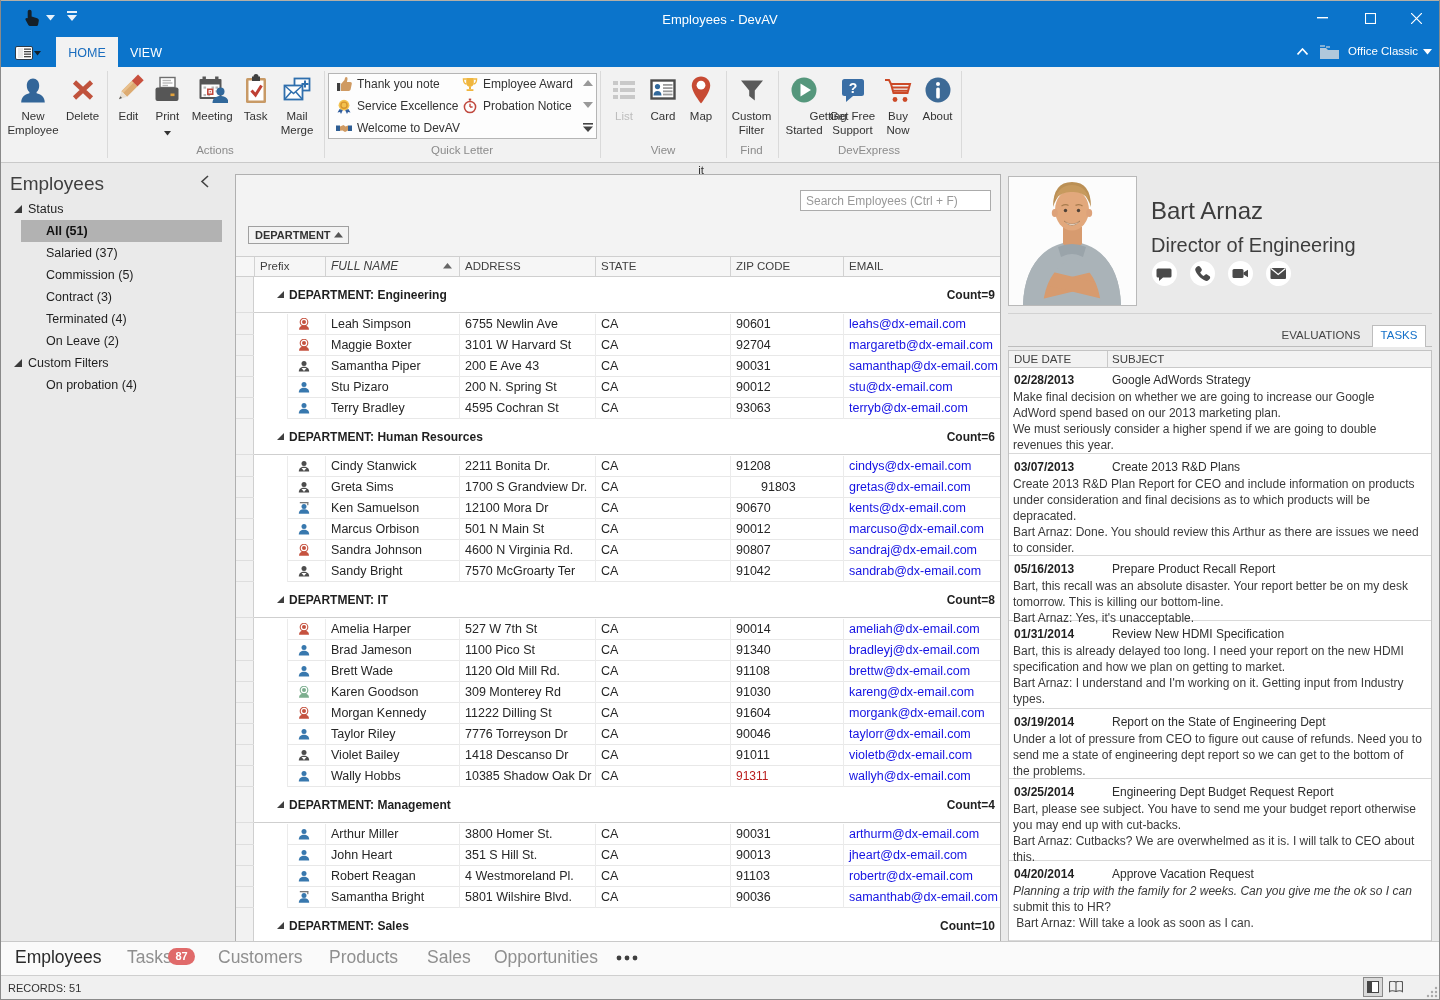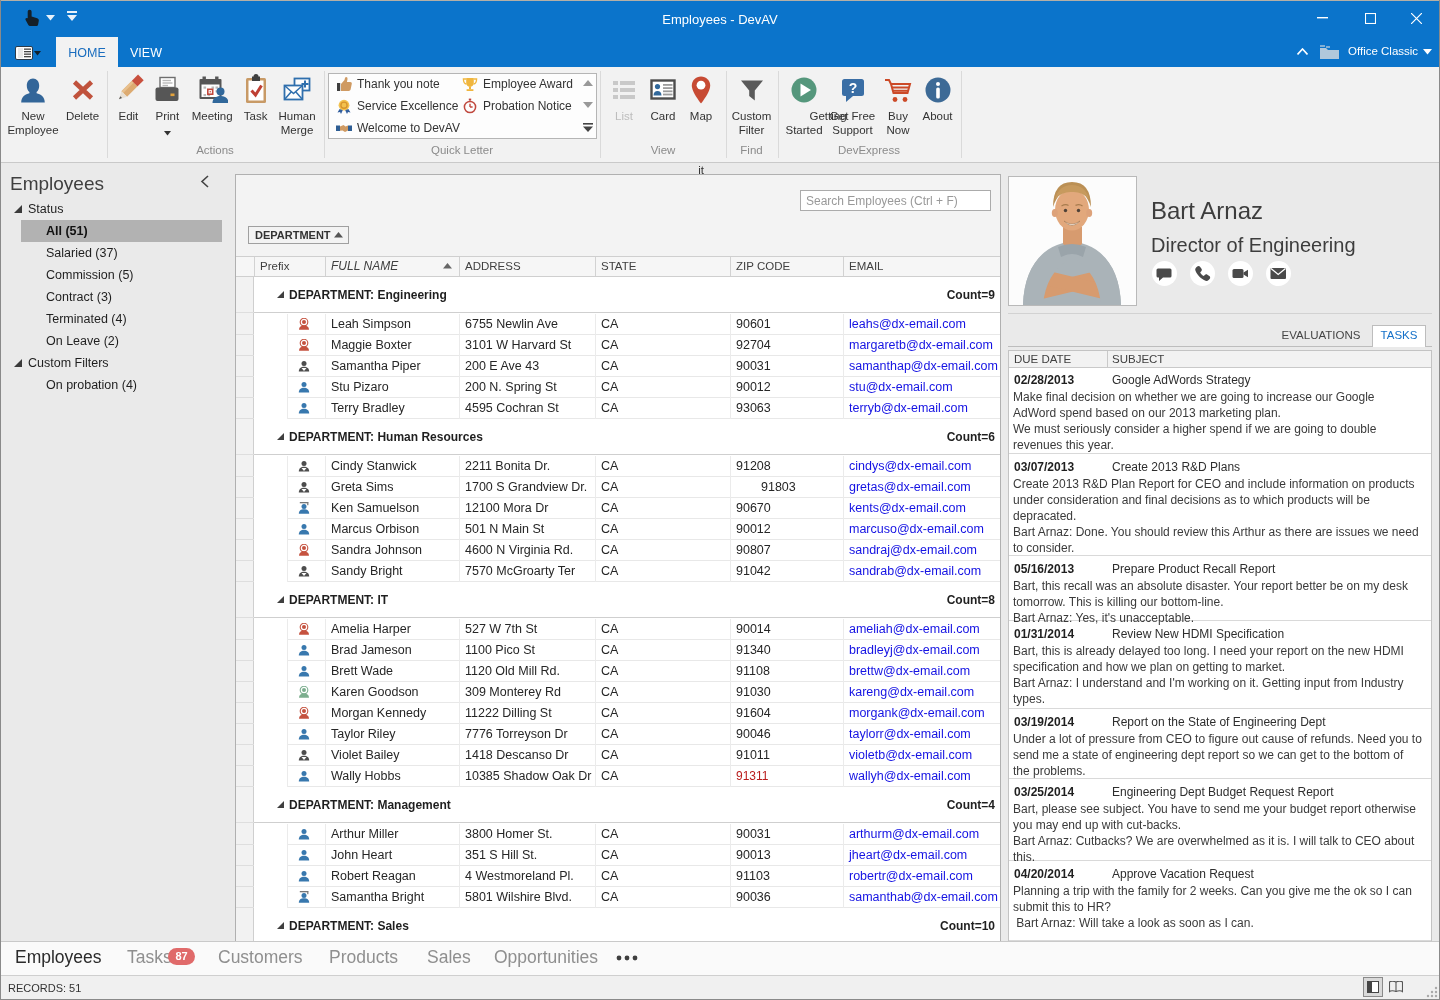--- a/index.html
+++ b/index.html
@@ -129,21 +129,21 @@
     <path d="M12 2.5 h8 v4.5 h-8z M13.5 2.5 a2.5 2.5 0 0 1 5 0z" fill="#3f3f3f"></path>
     <path d="M11.5 16.5 l4 4.5 6 -9.5" stroke="#bf3f33" stroke-width="3" fill="none"></path>
   </svg>
 <div class="tx" style="left:255.7px;top:108.25px;transform:translateX(-50%);font-size:11.5px;line-height:17.5px;color:#333;">Task</div>
 <svg class="a" style="left:281px;top:74px" width="32" height="32" viewBox="0 0 32 32">
     <rect x="13.5" y="4.5" width="15" height="12" fill="#fdfdfd" stroke="#2f6fad" stroke-width="1.8"></rect>
     <path d="M20.5 10 h7 M24 6.5 v7" stroke="#2f6fad" stroke-width="2"></path>
     <rect x="3.5" y="11.5" width="18" height="14" fill="#fdfdfd" stroke="#2f6fad" stroke-width="1.8"></rect>
     <path d="M3.5 11.5 L12.5 19.5 L21.5 11.5 M3.5 25.5 L10.5 17.5 M21.5 25.5 L14.5 17.5" fill="none" stroke="#2f6fad" stroke-width="1.5"></path>
   </svg>
-<div class="tx" style="left:297px;top:108.25px;transform:translateX(-50%);font-size:11.5px;line-height:17.5px;color:#333;">Human</div>
+<div class="tx" style="left:297px;top:108.25px;transform:translateX(-50%);font-size:11.5px;line-height:17.5px;color:#333;">Mail</div>
 <div class="tx" style="left:297px;top:122.25px;transform:translateX(-50%);font-size:11.5px;line-height:17.5px;color:#333;">Merge</div>
 <svg class="a" style="left:608px;top:74px" width="32" height="32" viewBox="0 0 32 32">
     <g fill="#c9c9c9">
       <rect x="5" y="7" width="5" height="4"></rect>
       <rect x="12" y="7" width="15" height="4"></rect>
       <rect x="5" y="14" width="5" height="4"></rect>
       <rect x="12" y="14" width="15" height="4"></rect>
       <rect x="5" y="21" width="5" height="4"></rect>
       <rect x="12" y="21" width="15" height="4"></rect>
     </g>
@@ -713,21 +713,21 @@
 <div class="a" style="left:1009px;top:860px;width:422px;height:1px;background:#d9d9d9;"></div>
 <div class="tx" style="left:1014px;top:783px;font-size:12px;line-height:18px;color:#1f1f1f;font-weight:bold;">03/25/2014</div>
 <div class="tx" style="left:1112px;top:783px;font-size:12px;line-height:18px;color:#2e2e2e;">Engineering Dept Budget Request Report</div>
 <div class="tx" style="left:1013px;top:800px;font-size:12px;line-height:18px;color:#3a3a3a;">Bart, please see subject. You have to send me your budget report otherwise</div>
 <div class="tx" style="left:1013px;top:816px;font-size:12px;line-height:18px;color:#3a3a3a;">you may end up with cut-backs.</div>
 <div class="tx" style="left:1013px;top:832px;font-size:12px;line-height:18px;color:#3a3a3a;">Bart Arnaz: Cutbacks? We are overwhelmed as it is. I will talk to CEO about</div>
 <div class="tx" style="left:1013px;top:848px;font-size:12px;line-height:18px;color:#3a3a3a;">this.</div>
 <div class="a" style="left:1009px;top:940px;width:422px;height:1px;background:#d9d9d9;"></div>
 <div class="tx" style="left:1014px;top:865px;font-size:12px;line-height:18px;color:#1f1f1f;font-weight:bold;">04/20/2014</div>
 <div class="tx" style="left:1112px;top:865px;font-size:12px;line-height:18px;color:#2e2e2e;">Approve Vacation Request</div>
-<div class="tx" style="left:1013px;top:882px;font-size:12px;line-height:18px;color:#3a3a3a;">Planning a trip with the family for 2 weeks. Can you give me the ok so I can</div>
+<div class="tx" style="left:1013px;top:882px;font-size:12px;line-height:18px;color:#3a3a3a;font-style:italic;">Planning a trip with the family for 2 weeks. Can you give me the ok so I can</div>
 <div class="tx" style="left:1013px;top:898px;font-size:12px;line-height:18px;color:#3a3a3a;">submit this to HR?</div>
 <div class="tx" style="left:1013px;top:914px;font-size:12px;line-height:18px;color:#3a3a3a;">&nbsp;Bart Arnaz: Will take a look as soon as I can.</div>
 
 <div class="a" style="left:0px;top:941px;width:1440px;height:34px;background:#fafafa;border-top:1px solid #c9c9c9;"></div>
 <div class="tx" style="left:15px;top:946.25px;font-size:17.5px;line-height:23.5px;color:#2b2b2b;">Employees</div>
 <div class="tx" style="left:127px;top:946.25px;font-size:17.5px;line-height:23.5px;color:#8f8f8f;">Tasks</div>
 <div class="a" style="left:168px;top:948px;width:27px;height:17px;background:#e06a6a;border-radius:8.5px;"></div>
 <div class="tx" style="left:181.5px;top:948px;transform:translateX(-50%);font-size:11px;line-height:17px;color:#fff;font-weight:bold;">87</div>
 <div class="tx" style="left:218px;top:946.25px;font-size:17.5px;line-height:23.5px;color:#8f8f8f;">Customers</div>
 <div class="tx" style="left:329px;top:946.25px;font-size:17.5px;line-height:23.5px;color:#8f8f8f;">Products</div>

